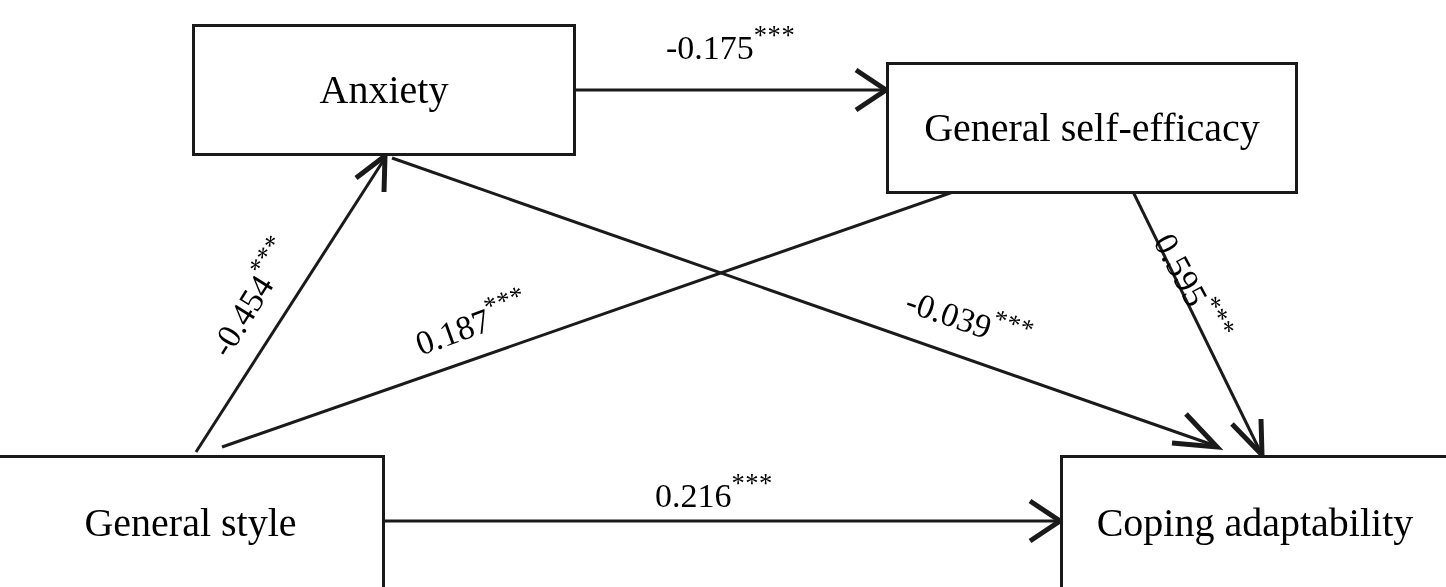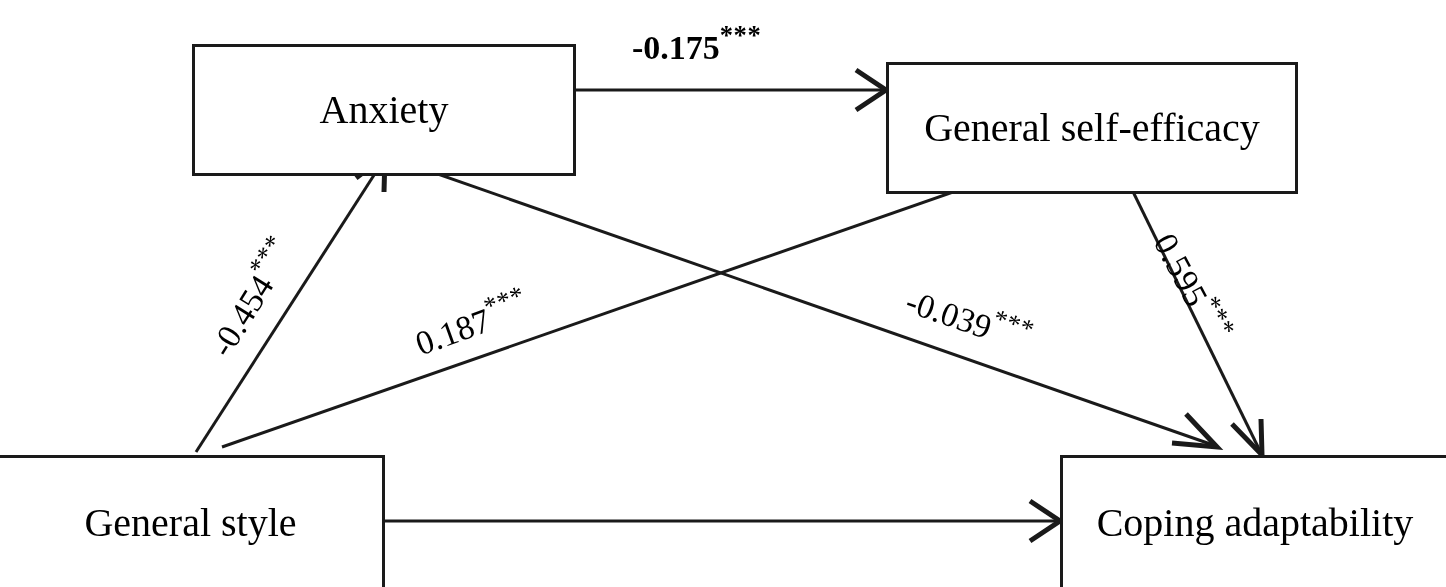--- a/index.html
+++ b/index.html
@@ -85,50 +85,53 @@
       <line x1="1116" y1="157" x2="1261" y2="453" stroke="#1a1a1a" stroke-width="3"></line>
       <polyline points="1232,424 1262,455 1261,419" fill="none" stroke="#1a1a1a" stroke-width="5" stroke-linecap="butt" stroke-linejoin="miter"></polyline>
     </g>
 
     <g>
       <line x1="385" y1="521" x2="1058" y2="521" stroke="#1a1a1a" stroke-width="3"></line>
       <polyline points="1030,501 1060,521 1030,541" fill="none" stroke="#1a1a1a" stroke-width="5" stroke-linecap="butt" stroke-linejoin="miter"></polyline>
     </g>
   </svg>
 
-  <div class="node-box" style="left:192px; top:24px; width:384px; height:132px;margin-top:20px;">
+  <div class="node-box" style="left:192px; top:24px; width:384px; height:132px;">
     <span class="node-label">Anxiety</span>
   </div>
 
   <div class="node-box" style="left:886px; top:24px; width:412px; height:132px;margin-top:38px;">
     <span class="node-label">General self-efficacy</span>
   </div>
 
   <div class="node-box" style="left:-4px; top:455px; width:389px; height:136px;">
     <span class="node-label">General style</span>
   </div>
 
   <div class="node-box" style="left:1060px; top:455px; width:390px; height:136px;">
     <span class="node-label">Coping adaptability</span>
   </div>
 
-  <div class="edge-label" style="left:632px; top:22px;font-weight:bold;">
+  <div class="edge-label" style="left:666px; top:22px;">
     <span>-0.175</span><span class="stars">***</span>
   </div>
 
   <div class="edge-label" style="left:185px; top:275px; transform: rotate(-58deg);">
     <span>-0.454</span><span class="stars">***</span>
   </div>
 
   <div class="edge-label" style="left:412px; top:300px; transform: rotate(-20deg);">
     <span>0.187</span><span class="stars">***</span>
   </div>
 
   <div class="edge-label" style="left:905px; top:296px; transform: rotate(19deg);">
     <span>-0.039</span><span class="stars">***</span>
   </div>
 
   <div class="edge-label" style="left:1135px; top:265px; transform: rotate(62deg);">
     <span>0.595</span><span class="stars">***</span>
   </div>
 
+  <div class="edge-label" style="left:655px; top:470px;">
+    <span>0.216</span><span class="stars">***</span>
+  </div>
 
 </div>
 
 </body></html>

